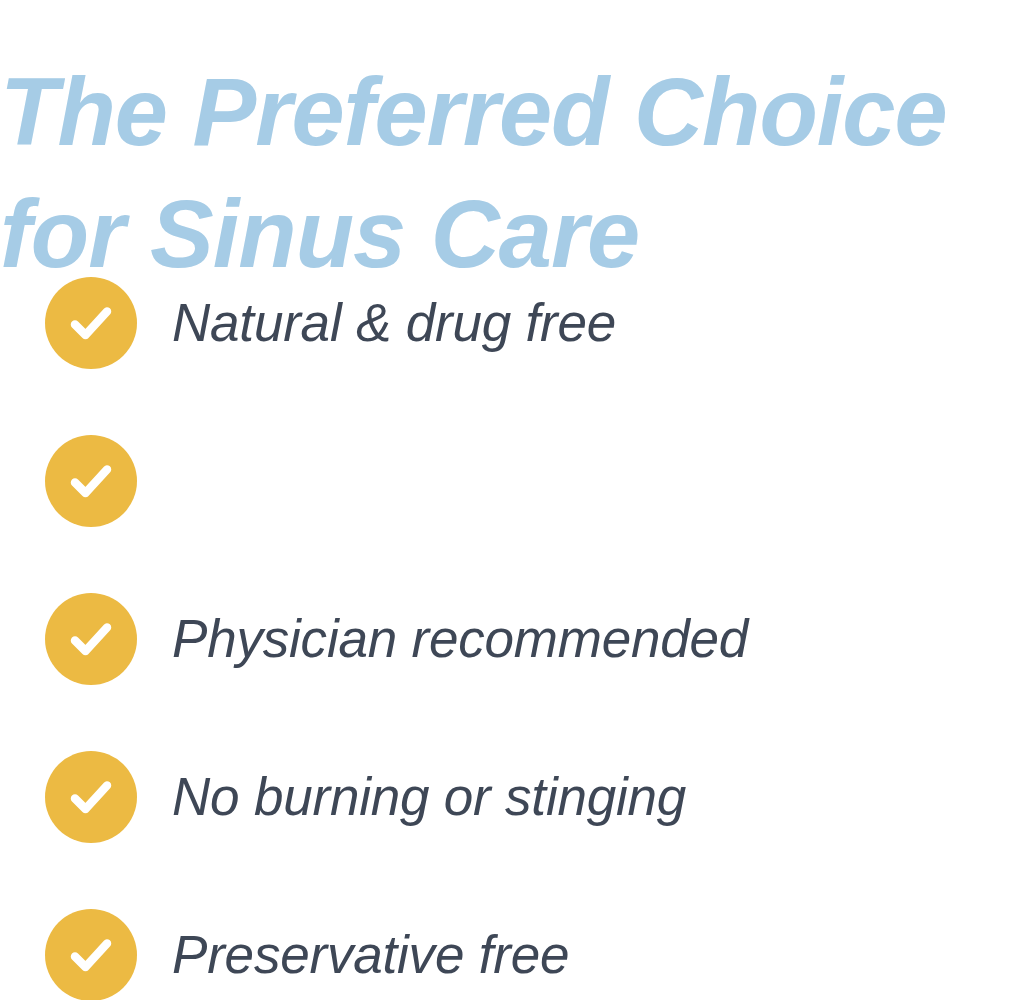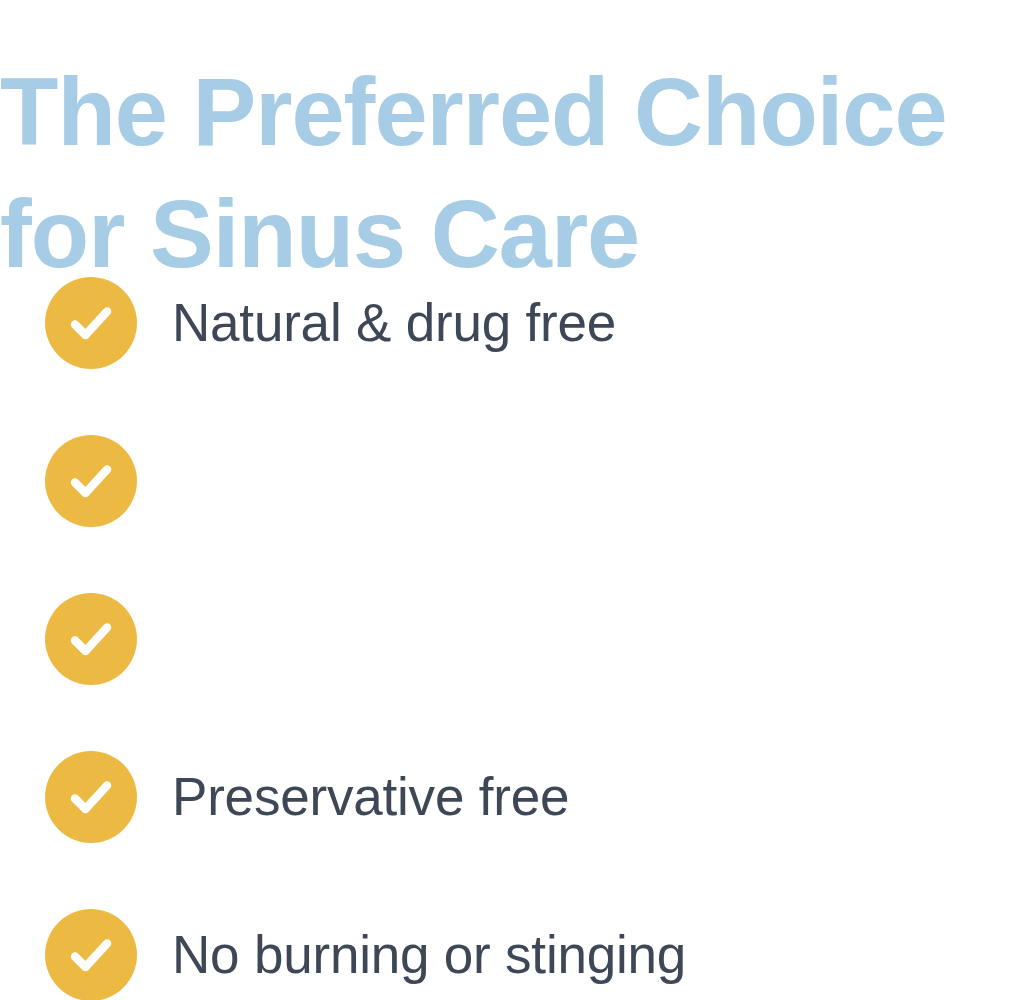--- a/index.html
+++ b/index.html
@@ -11,20 +11,21 @@
     font-family: "Liberation Sans", "DejaVu Sans", sans-serif;
     -webkit-font-smoothing: antialiased;
   }
 
   #page {
     position: relative;
     width: 1024px;
     height: 1000px;
     background: #ffffff;
     overflow: hidden;
+    font-style: italic;
   }
 
   
   .headline {
     position: absolute;
     left: 0px;
     top: -14px;
     width: 1030px;
     color: #a6cce6;
     font-family: "Liberation Sans", "DejaVu Sans", sans-serif;
@@ -120,35 +121,36 @@
         </svg>
       </span>
     </li>
 
     <li class="benefit-row">
       <span class="check-badge">
         <svg viewBox="0 0 56 56" aria-hidden="true">
           <path d="M12 29.5 L22.5 40 L44 16.5" fill="none" stroke="#ffffff" stroke-width="8.5" stroke-linecap="round" stroke-linejoin="round"></path>
         </svg>
       </span>
+      <span class="benefit-label">Physician recommended</span>
+    </li>
+
+    <li class="benefit-row">
+      <span class="check-badge">
+        <svg viewBox="0 0 56 56" aria-hidden="true">
+          <path d="M12 29.5 L22.5 40 L44 16.5" fill="none" stroke="#ffffff" stroke-width="8.5" stroke-linecap="round" stroke-linejoin="round"></path>
+        </svg>
+      </span>
+      <span class="benefit-label">No burning or stinging</span>
     </li>
 
     <li class="benefit-row">
       <span class="check-badge">
         <svg viewBox="0 0 56 56" aria-hidden="true">
           <path d="M12 29.5 L22.5 40 L44 16.5" fill="none" stroke="#ffffff" stroke-width="8.5" stroke-linecap="round" stroke-linejoin="round"></path>
         </svg>
       </span>
       <span class="benefit-label">Preservative free</span>
     </li>
 
-    <li class="benefit-row">
-      <span class="check-badge">
-        <svg viewBox="0 0 56 56" aria-hidden="true">
-          <path d="M12 29.5 L22.5 40 L44 16.5" fill="none" stroke="#ffffff" stroke-width="8.5" stroke-linecap="round" stroke-linejoin="round"></path>
-        </svg>
-      </span>
-      <span class="benefit-label">No burning or stinging</span>
-    </li>
-
   </ul>
 
 </div>
 
 </body></html>

